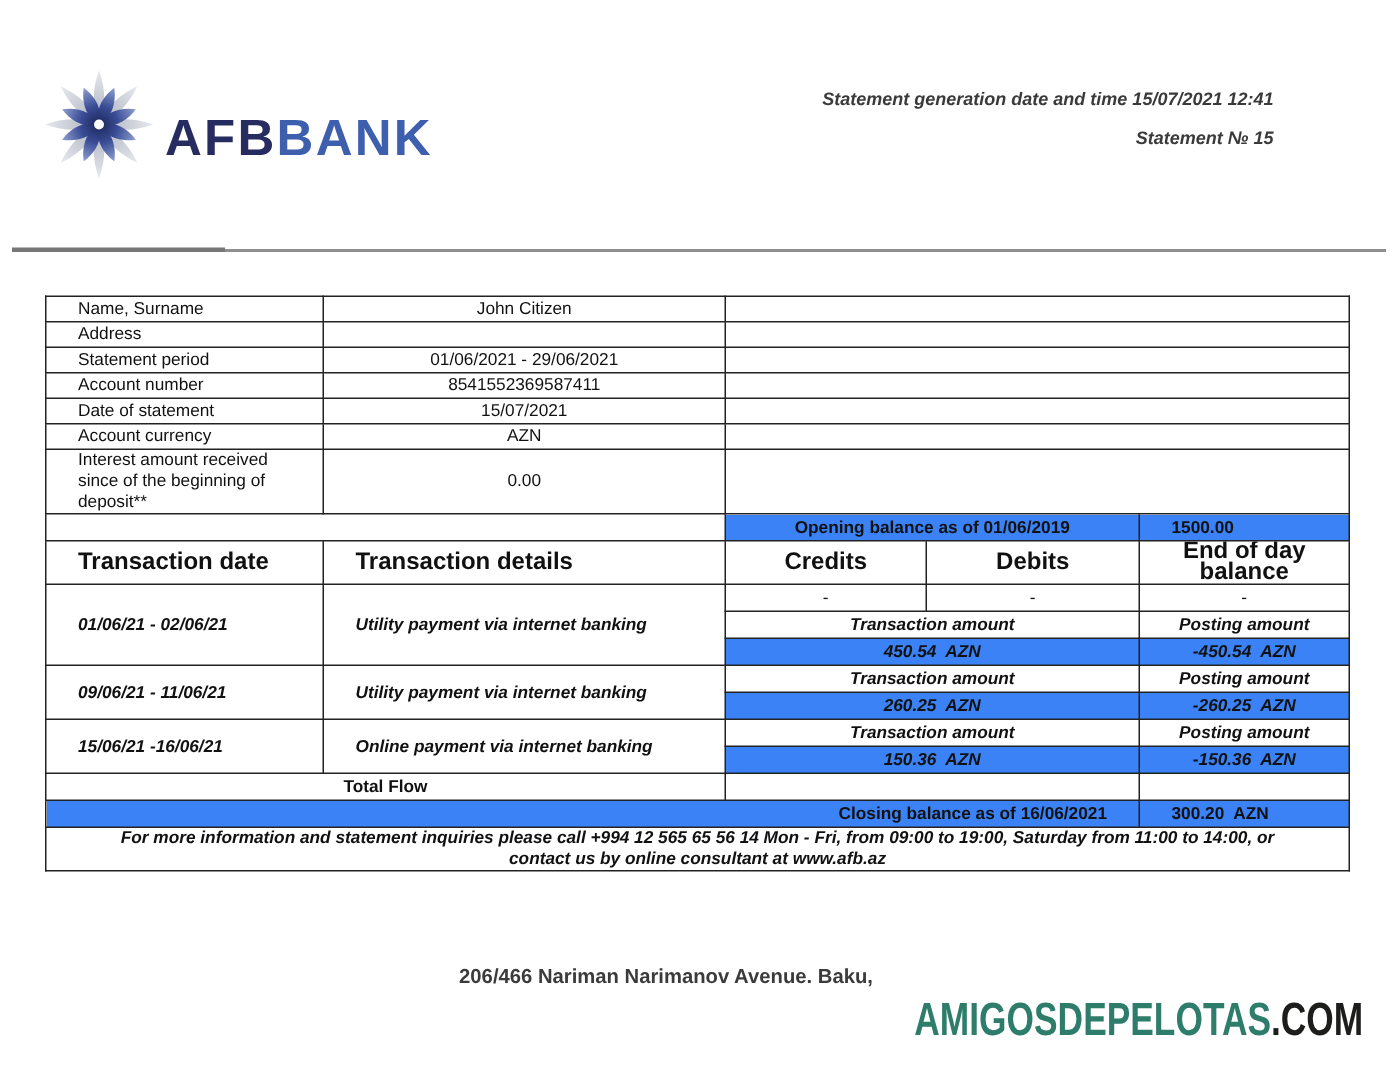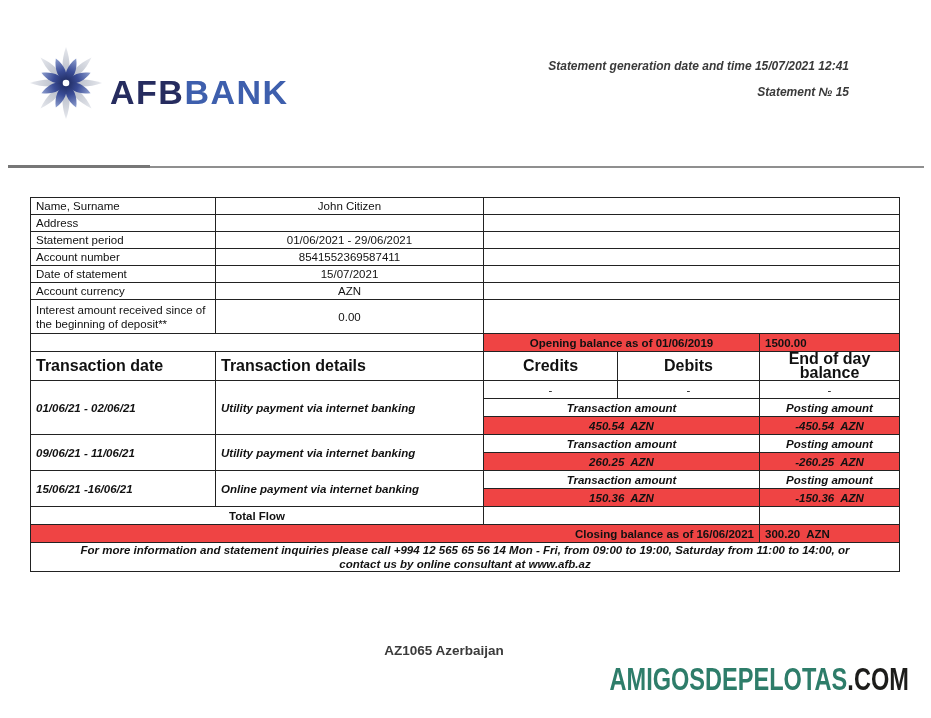--- a/index.html
+++ b/index.html
@@ -17,30 +17,30 @@
   .gen-block{
     position:absolute;top:53px;right:82px;text-align:right;
     font-weight:bold;font-style:italic;font-size:12px;color:#3a3a3a;line-height:26px;
   }
   .hrule{position:absolute;left:8px;top:166px;width:916px;height:2px;background:#8f8f8f;}
   .hrule-dark{position:absolute;left:8px;top:165px;width:142px;height:3px;background:#777;}
 
   
   .stmt-wrap{position:absolute;left:30px;top:197px;}
   table.stmt{border-collapse:collapse;table-layout:fixed;width:869px;font-size:11.5px;color:#111;}
-  table.stmt td{border:1px solid #222;padding:0 5px;height:16px;line-height:14px;vertical-align:middle;overflow:hidden;}
+  table.stmt td{border:1px solid #222;padding:0 21px;height:16px;line-height:14px;vertical-align:middle;overflow:hidden;}
   td.spacer{border:none;}
   td.lbl{text-align:left;}
   td.val{text-align:center;}
   td.center{text-align:center;}
   td.right{text-align:right;}
   td.top{vertical-align:top;padding-top:2px;}
   .bold{font-weight:bold;}
   .bi{font-weight:bold;font-style:italic;}
-  .gray{background:#ef4444;}
+  .gray{background:#3b82f6;}
   .pre{white-space:pre;}
   tr.tall td{height:33px;}
   tr.txrow td{height:17px;}
   td.note{height:36px;text-align:center;font-weight:bold;font-style:italic;line-height:18px;}
   td.hdr{font-weight:bold;font-size:16px;}
 
   
   .address{
     position:absolute;left:0;top:638px;width:888px;text-align:center;
     font-weight:bold;font-size:13.5px;color:#3b3b3b;line-height:25px;
@@ -217,18 +217,18 @@
     <td colspan="5" class="note">
       <div>For more information and statement inquiries please call  +994 12 565 65 56 14 Mon - Fri, from 09:00 to 19:00, Saturday from 11:00 to 14:00, or</div>
       <div>contact us by online consultant at   www.afb.az</div>
     </td>
   </tr>
 </tbody>
     </table>
 </div>
 
 <div class="address">
-  <div>AZ1065 Azerbaijan</div>
+  <div>206/466 Nariman Narimanov Avenue. Baku,</div>
 </div>
 
 <div class="watermark">
   <span class="wm-name">AMIGOSDEPELOTAS</span><span class="wm-tld">.COM</span>
 </div>
 
 </body></html>

